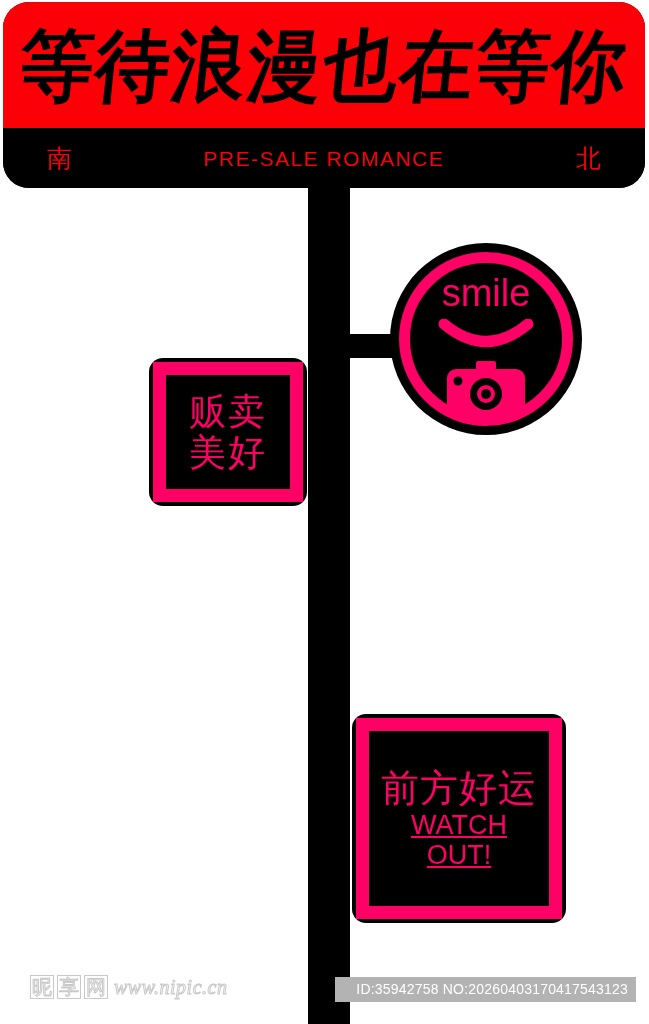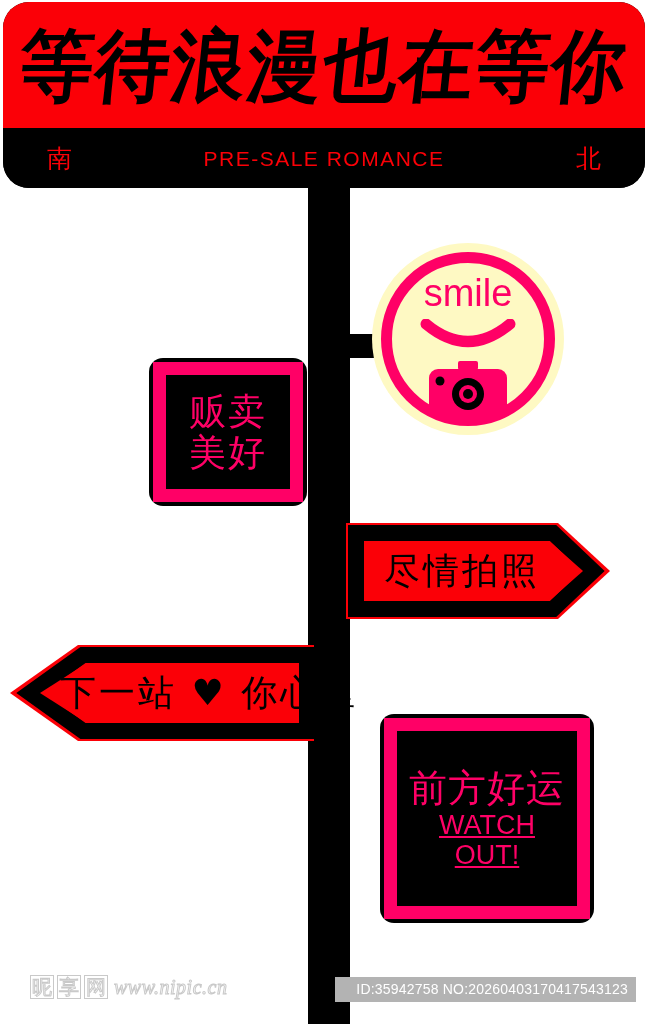--- a/index.html
+++ b/index.html
@@ -97,26 +97,26 @@
     left: 345px;
     top: 334px;
     width: 70px;
     height: 24px;
     background: #000000;
   }
 
   
   .smile-circle {
     position: absolute;
-    left: 372px;
+    left: 390px;
     top: 243px;
     width: 192px;
     height: 192px;
     border-radius: 50%;
-    background: #fef9c3;
+    background: #000000;
     box-sizing: border-box;
     display: flex;
     flex-direction: column;
     align-items: center;
   }
   .smile-ring {
     position: absolute;
     left: 9px;
     top: 9px;
     width: 174px;
@@ -181,21 +181,20 @@
     width: 158px;
     height: 148px;
   }
   #sign-sell .box-line { font-size: 37px; letter-spacing: 2px; }
 
   #sign-watch {
     left: 352px;
     top: 714px;
     width: 214px;
     height: 209px;
-    margin-left: 28px;
   }
   #sign-watch .box-line.cn { font-size: 38px; letter-spacing: 1px; }
   #sign-watch .box-line.en {
     font-family: "Liberation Sans", sans-serif;
     font-size: 27px;
     letter-spacing: 0px;
     text-decoration: underline;
   }
 
   
@@ -304,37 +303,21 @@
     </div>
   </div>
 
   <div class="box-sign" id="sign-sell">
     <div class="inner">
       <div class="box-line">贩卖</div>
       <div class="box-line">美好</div>
     </div>
   </div>
 
-  <div class="arrow-sign" id="arrow-right">
-    <svg width="268" height="104" viewBox="0 0 268 104">
-      <polygon points="2,4 214,4 266,52 214,100 2,100" fill="#fb0007"></polygon>
-      <polygon points="12,14 209,14 249,52 209,90 12,90" fill="none" stroke="#000000" stroke-width="16"></polygon>
-      <polygon points="20,22 205,22 239,52 205,82 20,82" fill="#fb0007"></polygon>
-    </svg>
-    <div class="arrow-text">尽情拍照</div>
-  </div>
-
-  <div class="arrow-sign" id="arrow-left">
-    <svg width="308" height="100" viewBox="0 0 308 100">
-      <polygon points="306,2 70,2 2,50 70,98 306,98" fill="#fb0007"></polygon>
-      <polygon points="298,12 75,12 22,50 75,88 298,88" fill="none" stroke="#000000" stroke-width="16"></polygon>
-      <polygon points="291,20 79,20 32,50 79,80 291,80" fill="#fb0007"></polygon>
-    </svg>
-    <div class="arrow-text">下一站 ♥ 你心里</div>
-  </div>
+
 
   <div class="box-sign" id="sign-watch">
     <div class="inner">
       <div class="box-line cn">前方好运</div>
       <div class="box-line en">WATCH</div>
       <div class="box-line en">OUT!</div>
     </div>
   </div>
 
   <div class="wm-logo">

